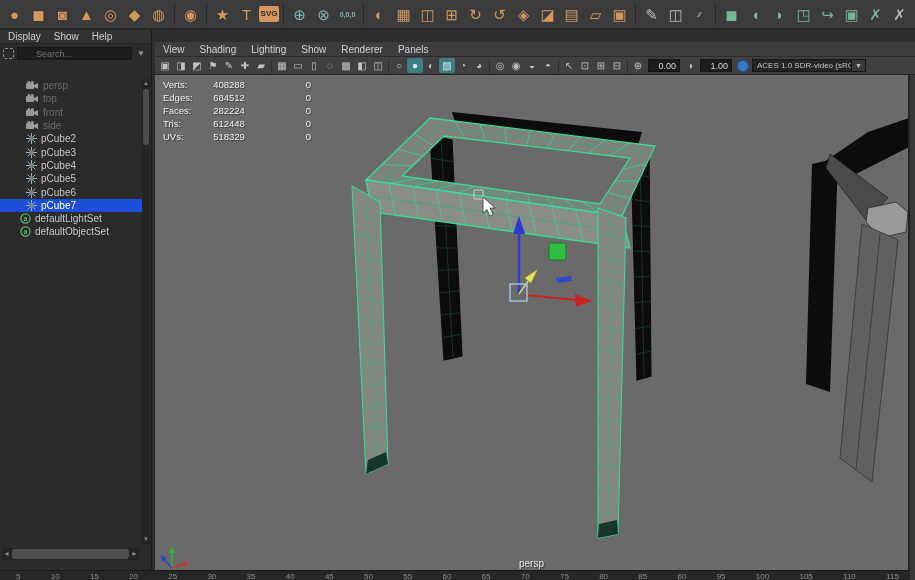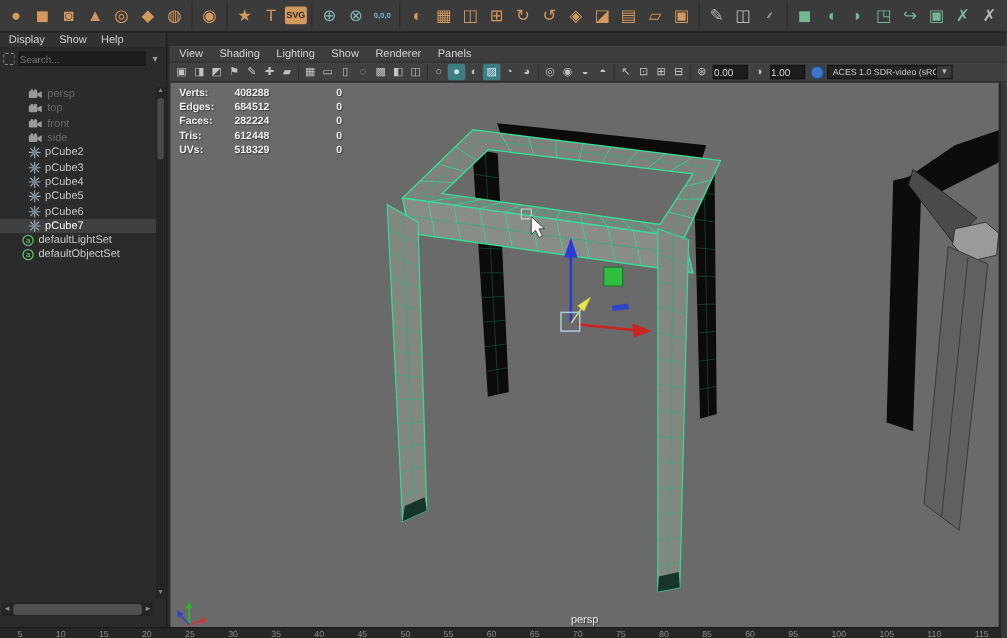--- a/index.html
+++ b/index.html
@@ -16,55 +16,55 @@
 .shicon.badge{font-size:8px;font-weight:bold;background:#d3985e;color:#2b2b2b;width:20px;height:16px;border-radius:2px}
 .shsep{width:1px;height:22px;background:#292929;margin:0 3px;flex:0 0 auto}
 
 #outliner{position:absolute;left:0;top:30px;width:152px;height:540px;background:#2b2b2b;border-right:1px solid #1c1c1c}
 #outl-title{height:15px;background:#3a3a3a;color:#cfcfcf;font-size:10px;padding:2px 0 0 8px;border-bottom:1px solid #242424}
 #outl-menus{height:14px;background:#323232;display:flex;gap:13px;padding-left:8px;align-items:center;border-bottom:1px solid #242424}
 #outl-menus span{color:#d0d0d0;font-size:10px;cursor:pointer}
 #outl-search{height:18px;display:flex;align-items:center;gap:3px;padding:2px 4px 1px 3px}
 #filter-ic{width:11px;height:11px;border:1px dashed #8a8a8a;border-radius:2px;flex:0 0 auto}
 #outl-search input{flex:1;height:13px;background:#1d1d1d;border:1px solid #161616;color:#9a9a9a;
-  font-size:9px;padding:0 0;outline:none;min-width:0}
+  font-size:9px;padding:0 18px;outline:none;min-width:0}
 #outl-dd{width:12px;color:#9a9a9a;font-size:8px;text-align:center;cursor:pointer}
 #outl-list{position:absolute;left:0;top:49px;right:9px;bottom:26px;overflow:hidden}
 .orow{height:13.3px;display:flex;align-items:center;gap:4px;padding-left:26px;cursor:pointer}
 .orow.set{padding-left:20px}
 .orow .olabel{color:#c8c8c8;font-size:10px;white-space:nowrap}
 .orow.dim .olabel{color:#6b6b6b}
-.orow.sel{background:#404040}
+.orow.sel{background:#1d4ed8}
 .orow.sel .olabel{color:#fff}
 .orow svg{flex:0 0 auto}
 
 #outl-vsb{position:absolute;right:1px;top:49px;width:8px;bottom:26px;background:#242424}
 #outl-vsb .thumb{position:absolute;left:1px;right:1px;top:10px;height:56px;background:#4a4a4a;border-radius:3px}
 #outl-vsb .arr{position:absolute;left:0;width:8px;height:9px;color:#8a8a8a;font-size:6px;text-align:center;line-height:9px}
 #outl-hsb{position:absolute;left:2px;right:12px;bottom:10px;height:12px;background:#242424;border-radius:2px}
 #outl-hsb .thumb{position:absolute;left:10px;right:10px;top:1px;bottom:1px;background:#4f4f4f;border-radius:3px}
 #outl-hsb .arr{position:absolute;top:0;width:9px;height:12px;color:#8a8a8a;font-size:7px;text-align:center;line-height:12px}
 
 #viewport{position:absolute;left:155px;top:42px;width:760px;height:540px;background:#6a6a6a}
 #vp-menubar{height:15px;background:#3d3d3d;display:flex;gap:15px;align-items:center;padding-left:8px;border-bottom:1px solid #2c2c2c}
 #vp-menubar span{color:#d2d2d2;font-size:10px;cursor:pointer}
 #vp-toolbar{height:18px;background:#404040;display:flex;align-items:center;padding:0 2px;border-bottom:1px solid #242424}
 .vpi{width:16px;height:15px;display:flex;align-items:center;justify-content:center;color:#c2c2c2;
   font-size:10px;flex:0 0 auto;cursor:pointer;border-radius:2px;line-height:1}
 .vpi.hl{background:#3f7d84;color:#d8f0f0}
 .vpsep{width:1px;height:14px;background:#2e2e2e;margin:0 2px;flex:0 0 auto}
 .vpfield{width:32px;height:13px;background:#1c1c1c;border:1px solid #141414;color:#d8d8d8;
-  font-size:9px;padding-right:3px;margin:0 2px;outline:none}
+  font-size:9px;text-align:right;padding-right:3px;margin:0 2px;outline:none}
 #cms-ic{width:12px;height:12px;border-radius:50%;background:#3a79c9;border:1px solid #245089;margin:0 3px;flex:0 0 auto}
 #colorspace{width:100px;height:13px;background:#242424;border:1px solid #161616;color:#c6c6c6;
   font-size:8px;display:flex;align-items:center;padding-left:4px;cursor:pointer;white-space:nowrap;overflow:hidden}
 #cs-arr{width:14px;height:13px;background:#3a3a3a;border:1px solid #161616;border-left:none;color:#bbb;
   font-size:7px;display:flex;align-items:center;justify-content:center;cursor:pointer}
 
-#hud{position:absolute;left:8px;top:36px;z-index:5;font-size:9.5px;font-weight:bold;
+#hud{position:absolute;left:8px;top:36px;z-index:5;font-size:9.5px;font-weight:normal;
   color:#efefef;text-shadow:1px 1px 1px rgba(0,0,0,.45)}
 .hudrow{display:flex;height:13px;align-items:center}
 .hudrow .hl1{width:40px}
 .hudrow .hc1{width:26px;text-align:right}
 .hudrow .hc2{width:46px;text-align:left}
 .hudrow .hc3{width:36px;text-align:right}
 #scene{position:absolute;left:0;top:33px;width:760px;height:507px;display:block}
 #persp-label{position:absolute;left:0;right:7px;bottom:13px;text-align:center;color:#ececec;
   font-size:10px;text-shadow:1px 1px 1px rgba(0,0,0,.5);z-index:4}
 #right-strip{position:absolute;right:0;top:33px;bottom:0;width:7px;background:#383838;border-left:2px solid #242424;z-index:3}

